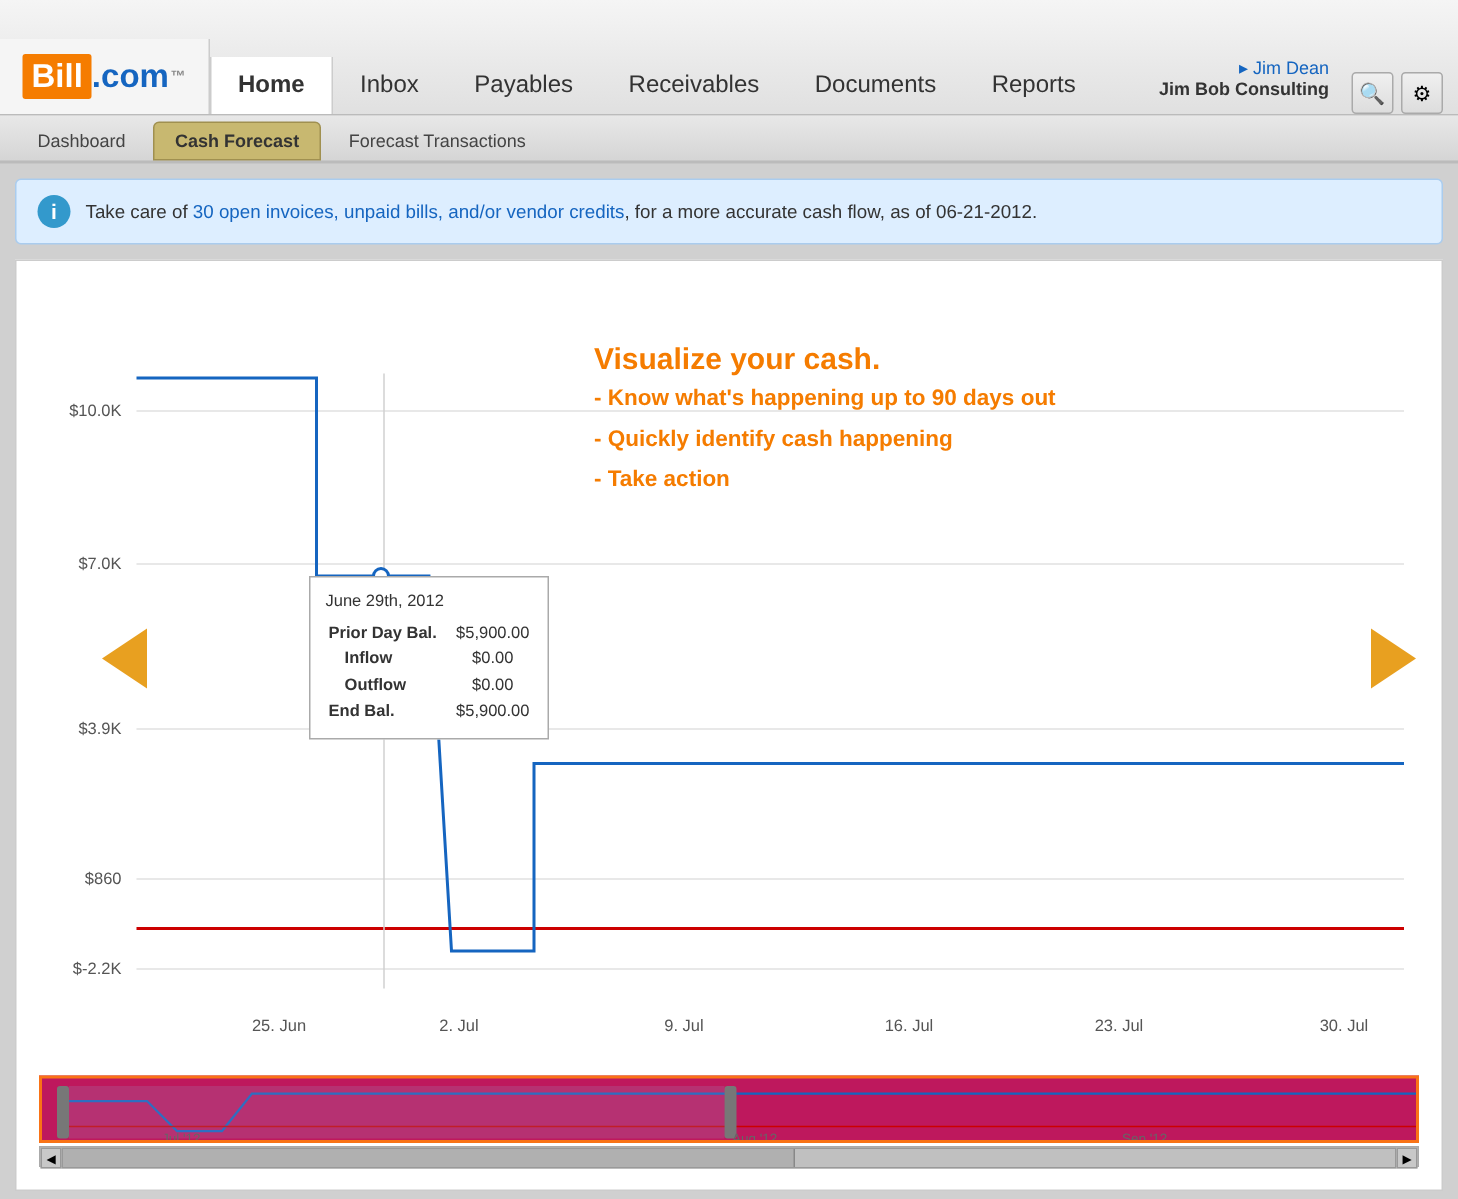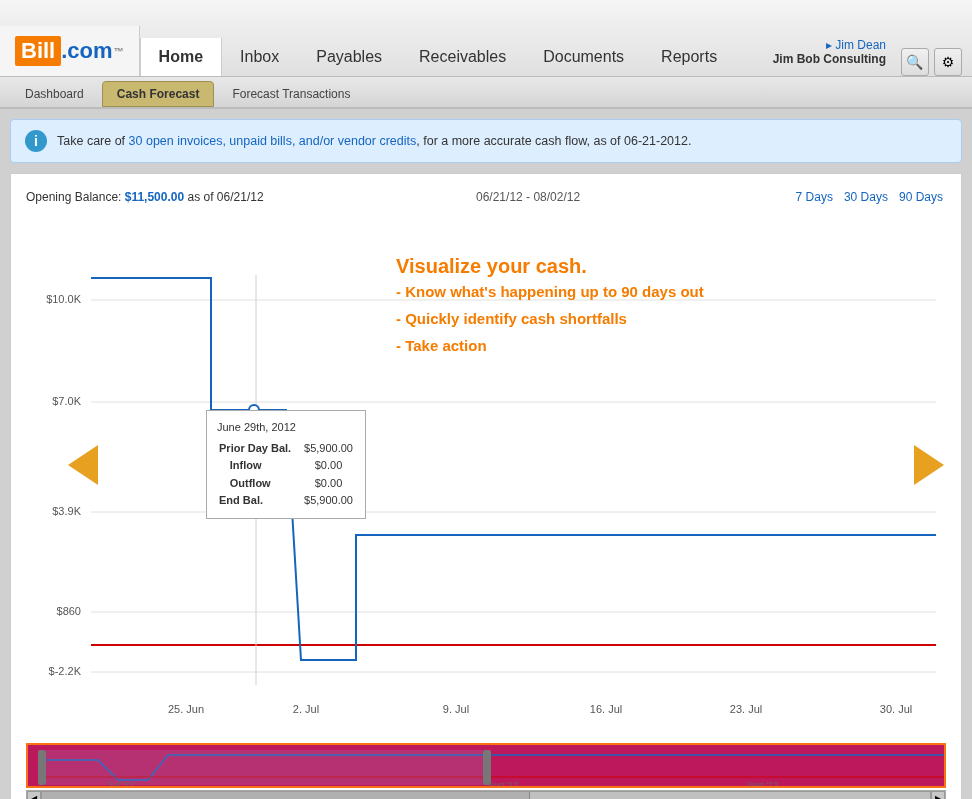--- a/index.html
+++ b/index.html
@@ -246,33 +246,20 @@
 </div>
 
 <div id="info-banner">
   <div class="info-icon">i</div>
   <span>
     <span>Take care of </span><a class="info-link">30 open invoices, unpaid bills, and/or vendor credits</a><span>, for a more accurate cash flow, as of 06-21-2012.</span>
   </span>
 </div>
 
 <div id="chart-container">
-  <div id="chart-header">
-    <div id="opening-balance">
-      <span>Opening Balance:</span>
-      <span class="amount">$11,500.00</span>
-      <span>as of 06/21/12</span>
-    </div>
-    <div id="date-range">06/21/12 - 08/02/12</div>
-    <div id="day-selectors">
-      <a class="day-selector">7 Days</a>
-      <a class="day-selector">30 Days</a>
-      <a class="day-selector">90 Days</a>
-    </div>
-  </div>
 
   <div id="chart-svg-wrapper">
     <svg class="chart-svg" viewBox="0 0 920 520" height="520">
 
       <text x="55" y="88" font-size="11" fill="#555" text-anchor="end">$10.0K</text>
       <text x="55" y="190" font-size="11" fill="#555" text-anchor="end">$7.0K</text>
       <text x="55" y="300" font-size="11" fill="#555" text-anchor="end">$3.9K</text>
       <text x="55" y="400" font-size="11" fill="#555" text-anchor="end">$860</text>
       <text x="55" y="460" font-size="11" fill="#555" text-anchor="end">$-2.2K</text>
 
@@ -310,21 +297,21 @@
 
       <polygon points="42,250 72,230 72,270" fill="#e8a020" style="cursor:pointer"></polygon>
 
       <polygon points="918,250 888,230 888,270" fill="#e8a020" style="cursor:pointer"></polygon>
     </svg>
 
     
     <div id="promo-text">
       <div class="promo-line1">Visualize your cash.</div>
       <div class="promo-line">- Know what's happening up to 90 days out</div>
-      <div class="promo-line">- Quickly identify cash shortfalls</div>
+      <div class="promo-line">- Quickly identify cash happening</div>
       <div class="promo-line">- Take action</div>
     </div>
 
     
     <div id="tooltip">
       <div class="tt-date">June 29th, 2012</div>
       <div class="tt-row">
         <span class="tt-label">Prior Day Bal.</span>
         <span class="tt-value">$5,900.00</span>
       </div>

